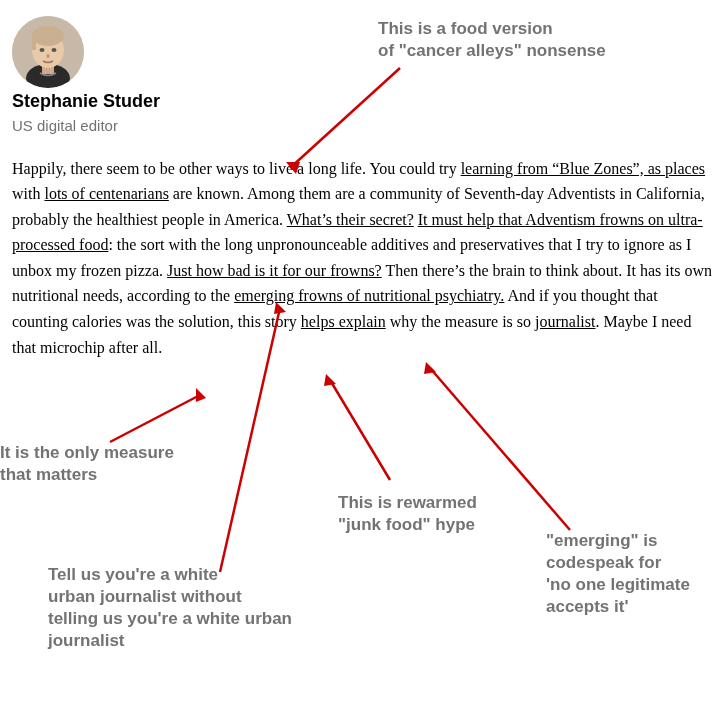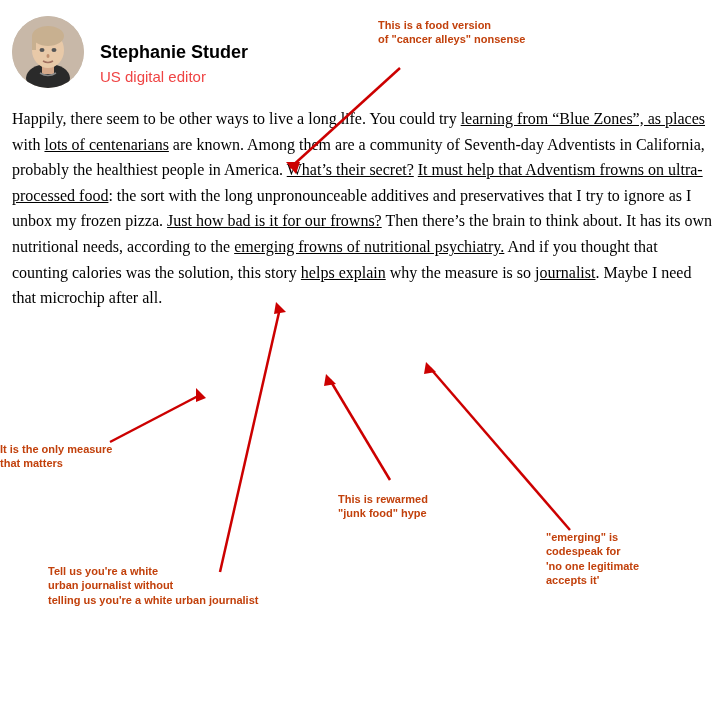--- a/index.html
+++ b/index.html
@@ -15,23 +15,23 @@
       overflow: hidden;
     }
     .page {
       width: 726px;
       min-height: 708px;
       position: relative;
       padding: 16px 12px 80px 12px;
     }
     .author-section {
       display: flex;
-      align-items: flex-end;
-      gap: 16px;
+      align-items: flex-start;
       margin-bottom: 18px;
+      flex-direction: column;
     }
     .avatar {
       width: 72px;
       height: 72px;
       border-radius: 50%;
       overflow: hidden;
       flex-shrink: 0;
       background: #c8bdb0;
       display: flex;
       align-items: center;
@@ -46,37 +46,37 @@
       flex-direction: column;
     }
     .author-name {
       font-size: 18px;
       font-weight: bold;
       font-family: Arial, sans-serif;
     }
     .author-title {
       font-size: 15px;
       font-family: Arial, sans-serif;
-      color: #ef4444;
+      color: #737373;
     }
     .article-text {
       font-size: 16px;
       line-height: 1.6;
       color: #000;
     }
     .underline-link {
       text-decoration: underline;
       color: #000;
     }
     .annotation {
       position: absolute;
       font-family: Arial, sans-serif;
       font-weight: bold;
-      color: #c2410c;
-      font-size: 11px;
+      color: #737373;
+      font-size: 17px;
       line-height: 1.3;
     }
     
     .arrows-svg {
       position: absolute;
       top: 0;
       left: 0;
       width: 726px;
       height: 708px;
       pointer-events: none;

